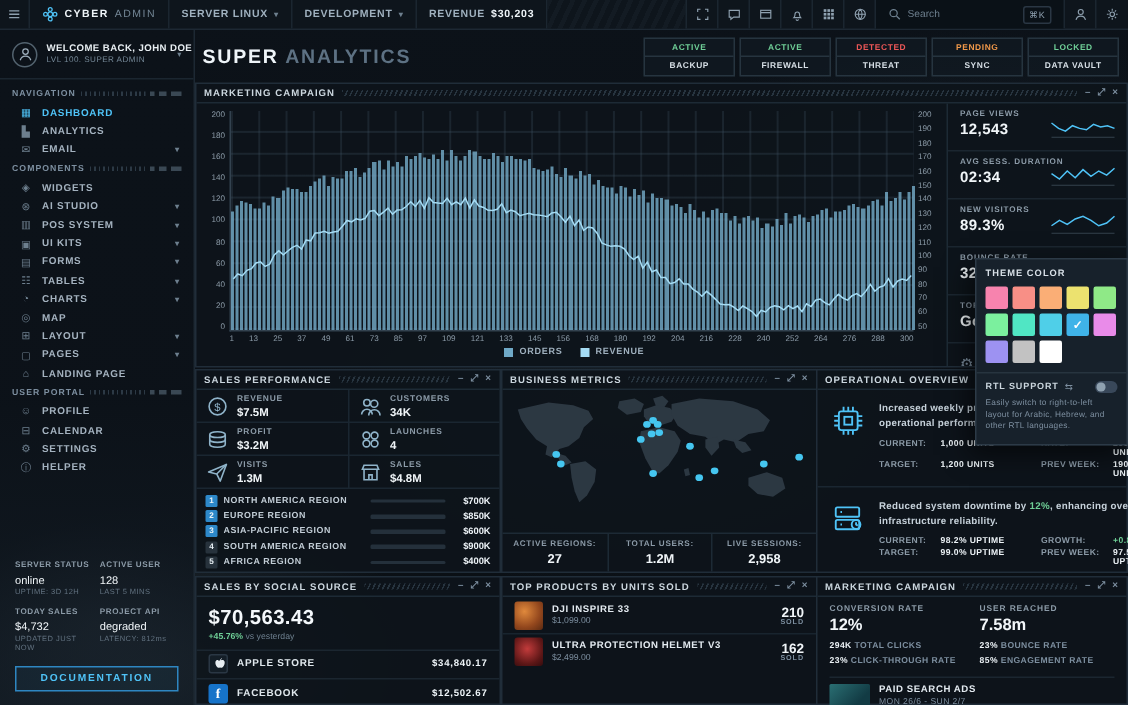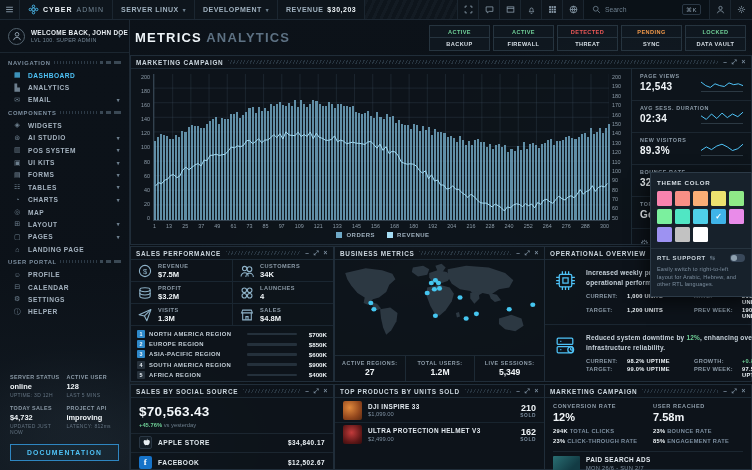--- a/index.html
+++ b/index.html
@@ -42,21 +42,21 @@
   .ruler{flex:1;height:3px;background:repeating-linear-gradient(90deg,#2c3945 0 1px,transparent 1px 3px)}
   .sq{height:3px;background:#3a4854;display:inline-block}
   .sq1{width:3px}.sq2{width:5px}.sq3{width:7px}
   .side-item{display:flex;align-items:center;gap:6px;height:12.4px;padding:0 9px 0 13px;font-size:6.6px;font-weight:bold;letter-spacing:.5px;color:#a4b2bf;cursor:pointer}
   .side-item .icn{width:9px;font-size:7px;color:#6d7f8e;text-align:center;font-weight:normal}
   .side-item .caret{margin-left:auto}
   .side-item.active{color:#4FC3F7}
   .side-item.active .icn{color:#4FC3F7}
   .side-stats{display:grid;grid-template-columns:1fr 1fr;gap:7px 4px;padding:8px 10px 4px}
   .sstat .sl{font-size:5.4px;color:#8c9ba8;letter-spacing:.4px;font-weight:bold}
-  .sstat .sv{font-size:7.4px;color:#f0f5f8;font-weight:bold;margin-top:1.5px}
+  .sstat .sv{font-size:7.4px;color:#f0f5f8;font-weight:normal;margin-top:1.5px}
   .sstat .ss{font-size:5px;color:#627280;margin-top:1.5px;letter-spacing:.3px}
   .doc-btn{margin:5px 10px 9px;height:17px;border:1px solid #2e86c1;color:#4FC3F7;display:flex;align-items:center;justify-content:center;font-size:6.8px;font-weight:bold;letter-spacing:1.2px;cursor:pointer;background:rgba(31,78,110,.15)}
   
   .main{position:absolute;top:20px;left:130px;width:622px;height:450px}
   .analytics-header{height:35px;display:flex;align-items:center;padding:0 6px 0 5px}
   .page-title{font-size:13px;letter-spacing:1.2px;color:#eef4f8;font-weight:bold}
   .page-title .light{color:#5d7183;font-weight:bold}
   .badges{margin-left:auto;display:flex;gap:3px}
   .badge{width:61px;border:1px solid #26343f;background:rgba(17,25,33,.85);font-size:5.6px;text-align:center;font-weight:bold;letter-spacing:.4px;cursor:pointer}
   .badge .bstatus{padding:3px 0 2.5px;border-bottom:1px solid #26343f}
@@ -405,32 +405,32 @@
           <div class="sv">128</div>
           <div class="ss">LAST 5 MINS</div>
         </div>
         <div class="sstat">
           <div class="sl">TODAY SALES</div>
           <div class="sv">$4,732</div>
           <div class="ss">UPDATED JUST NOW</div>
         </div>
         <div class="sstat">
           <div class="sl">PROJECT API</div>
-          <div class="sv">improving</div>
+          <div class="sv">degraded</div>
           <div class="ss">LATENCY: 812ms</div>
         </div>
       </div>
     <div class="doc-btn">DOCUMENTATION</div>
   </aside>
 
   <div class="main">
 
     <div class="analytics-header">
       <div class="page-title">
-        <span>METRICS</span>
+        <span>SUPER</span>
         <span class="light">ANALYTICS</span>
       </div>
       <div class="badges" id="badges">
           <div class="badge">
             <div class="bstatus" style="color: rgb(111, 207, 151);">ACTIVE</div>
             <div class="blabel">BACKUP</div>
           </div>
           <div class="badge">
             <div class="bstatus" style="color: rgb(111, 207, 151);">ACTIVE</div>
             <div class="blabel">FIREWALL</div>
@@ -893,21 +893,21 @@
           <div class="mstat">
             <div class="ml">ACTIVE REGIONS:</div>
             <div class="mv">27</div>
           </div>
           <div class="mstat">
             <div class="ml">TOTAL USERS:</div>
             <div class="mv">1.2M</div>
           </div>
           <div class="mstat">
             <div class="ml">LIVE SESSIONS:</div>
-            <div class="mv">5,349</div>
+            <div class="mv">2,958</div>
           </div>
         </div>
     </section>
 
     <section class="panel" id="op-overview">
       <div class="panel-header">
         <span>OPERATIONAL OVERVIEW</span>
         <div class="panel-ruler"></div>
       <div class="win-controls">
             <span class="wc">–</span>

